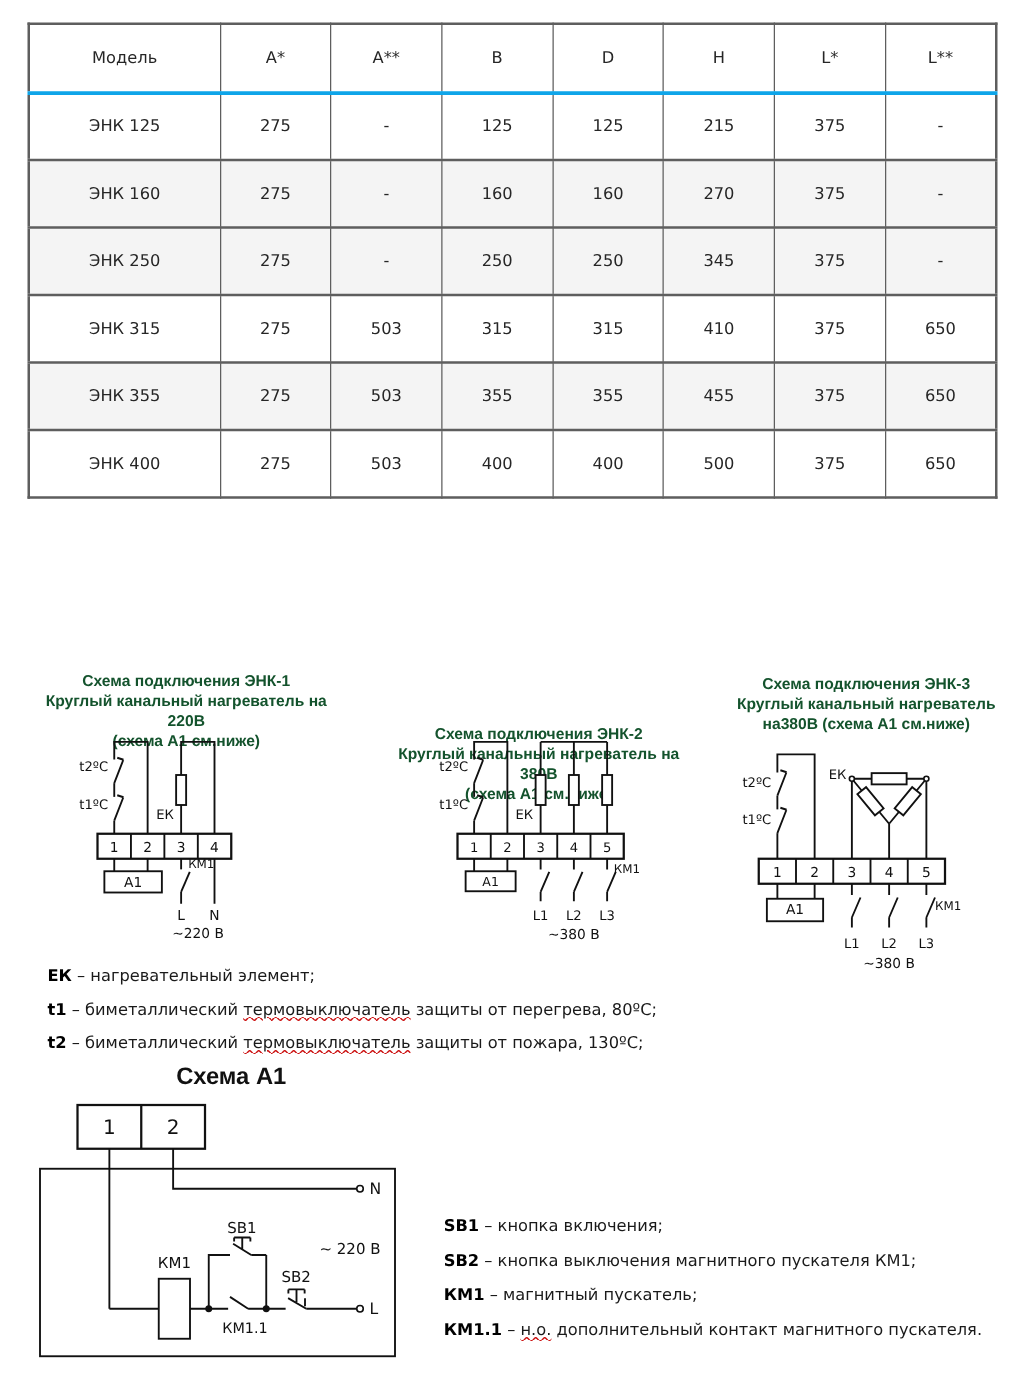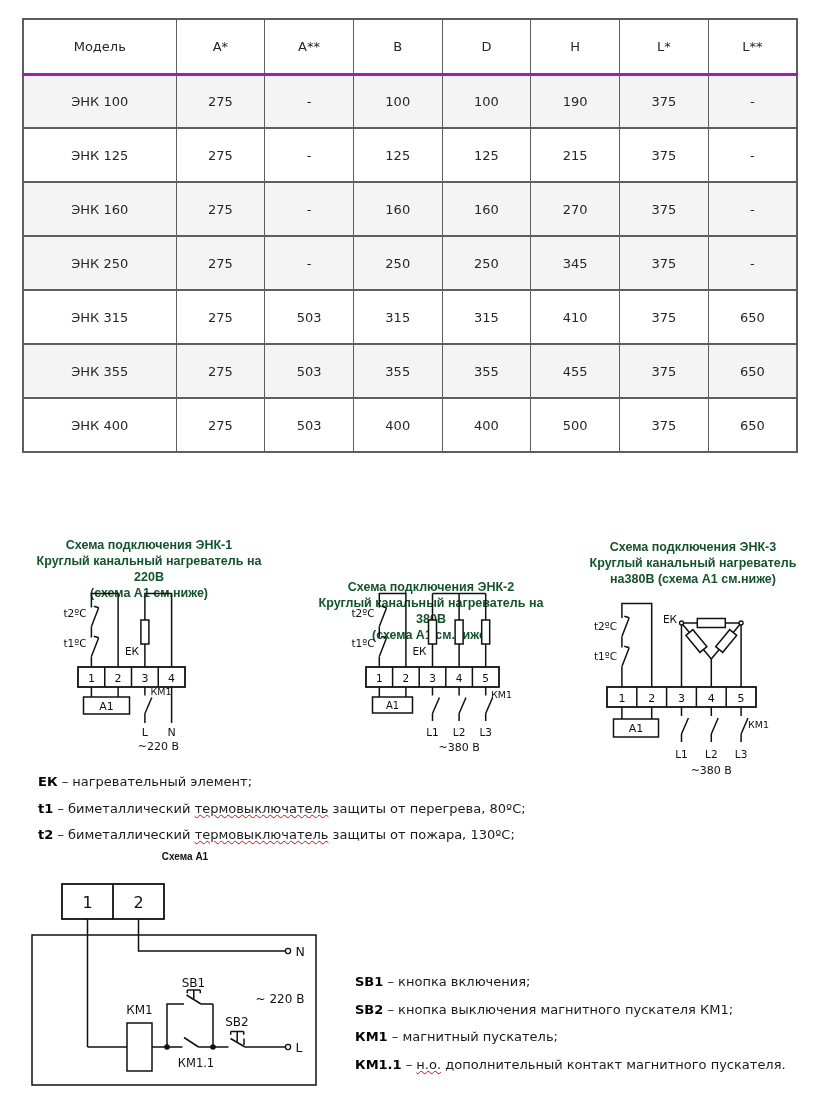--- a/index.html
+++ b/index.html
@@ -6,21 +6,21 @@
   html,body { background:#fff; }
   .page { position:relative; width:820px; height:1105px; background:#fff; overflow:hidden;
           font-family:"DejaVu Sans","Liberation Sans",sans-serif; color:#1f1f1f; }
 
   
   table.dims { position:absolute; left:22px; top:18px; width:776px;
                border-collapse:collapse; table-layout:fixed;
                font-size:13px; color:#262626; border:2px solid #5e5e5e; }
   table.dims th, table.dims td { border:1px solid #5e5e5e; text-align:center;
                vertical-align:middle; font-weight:normal; padding:0; }
-  table.dims thead tr { height:55px; border-bottom:3px solid #a21caf; }
+  table.dims thead tr { height:55px; border-bottom:3px solid #0ea5e9; }
   table.dims tbody tr { height:54px; border-top:2px solid #5e5e5e; }
   table.dims th:first-child, table.dims td:first-child { width:153px; }
   table.dims tbody tr.alt { background:#f4f4f4; }
 
   
   .dg-title { position:absolute; text-align:center; font-weight:bold;
               font-size:12.5px; line-height:16px;
               font-family:"Liberation Sans","DejaVu Sans",sans-serif; color:#14532d; }
 
   
@@ -35,21 +35,21 @@
   
   .legend { position:absolute; font-size:13px; color:#1a1a1a; }
   .legend .ln { white-space:nowrap;margin-top:11px; }
   .legend.l1 .ln { height:15.6px; line-height:15.6px; }
   .legend.l2 .ln { height:16.6px; line-height:16.6px; }
   .legend b { font-weight:bold; color:#000; }
   .wavy { text-decoration:underline; text-decoration-style:wavy;
           text-decoration-color:#cc1111; text-decoration-thickness:1px; }
 
   .a1-title { position:absolute; left:120px; top:851px; width:130px; text-align:center;
-              font-weight:bold; font-size:10px;
+              font-weight:bold; font-size:19px;
               font-family:"Liberation Sans","DejaVu Sans",sans-serif; color:#111; }
 </style>
 </head>
 <body>
 
 <div class="page">
 
   <table class="dims">
     <thead>
         <tr>
@@ -57,30 +57,20 @@
           <th>A*</th>
           <th>A**</th>
           <th>B</th>
           <th>D</th>
           <th>H</th>
           <th>L*</th>
           <th>L**</th>
         </tr>
       </thead>
     <tbody>
-        <tr class="alt">
-          <td>ЭНК 100</td>
-          <td>275</td>
-          <td>-</td>
-          <td>100</td>
-          <td>100</td>
-          <td>190</td>
-          <td>375</td>
-          <td>-</td>
-        </tr>
         <tr>
           <td>ЭНК 125</td>
           <td>275</td>
           <td>-</td>
           <td>125</td>
           <td>125</td>
           <td>215</td>
           <td>375</td>
           <td>-</td>
         </tr>

